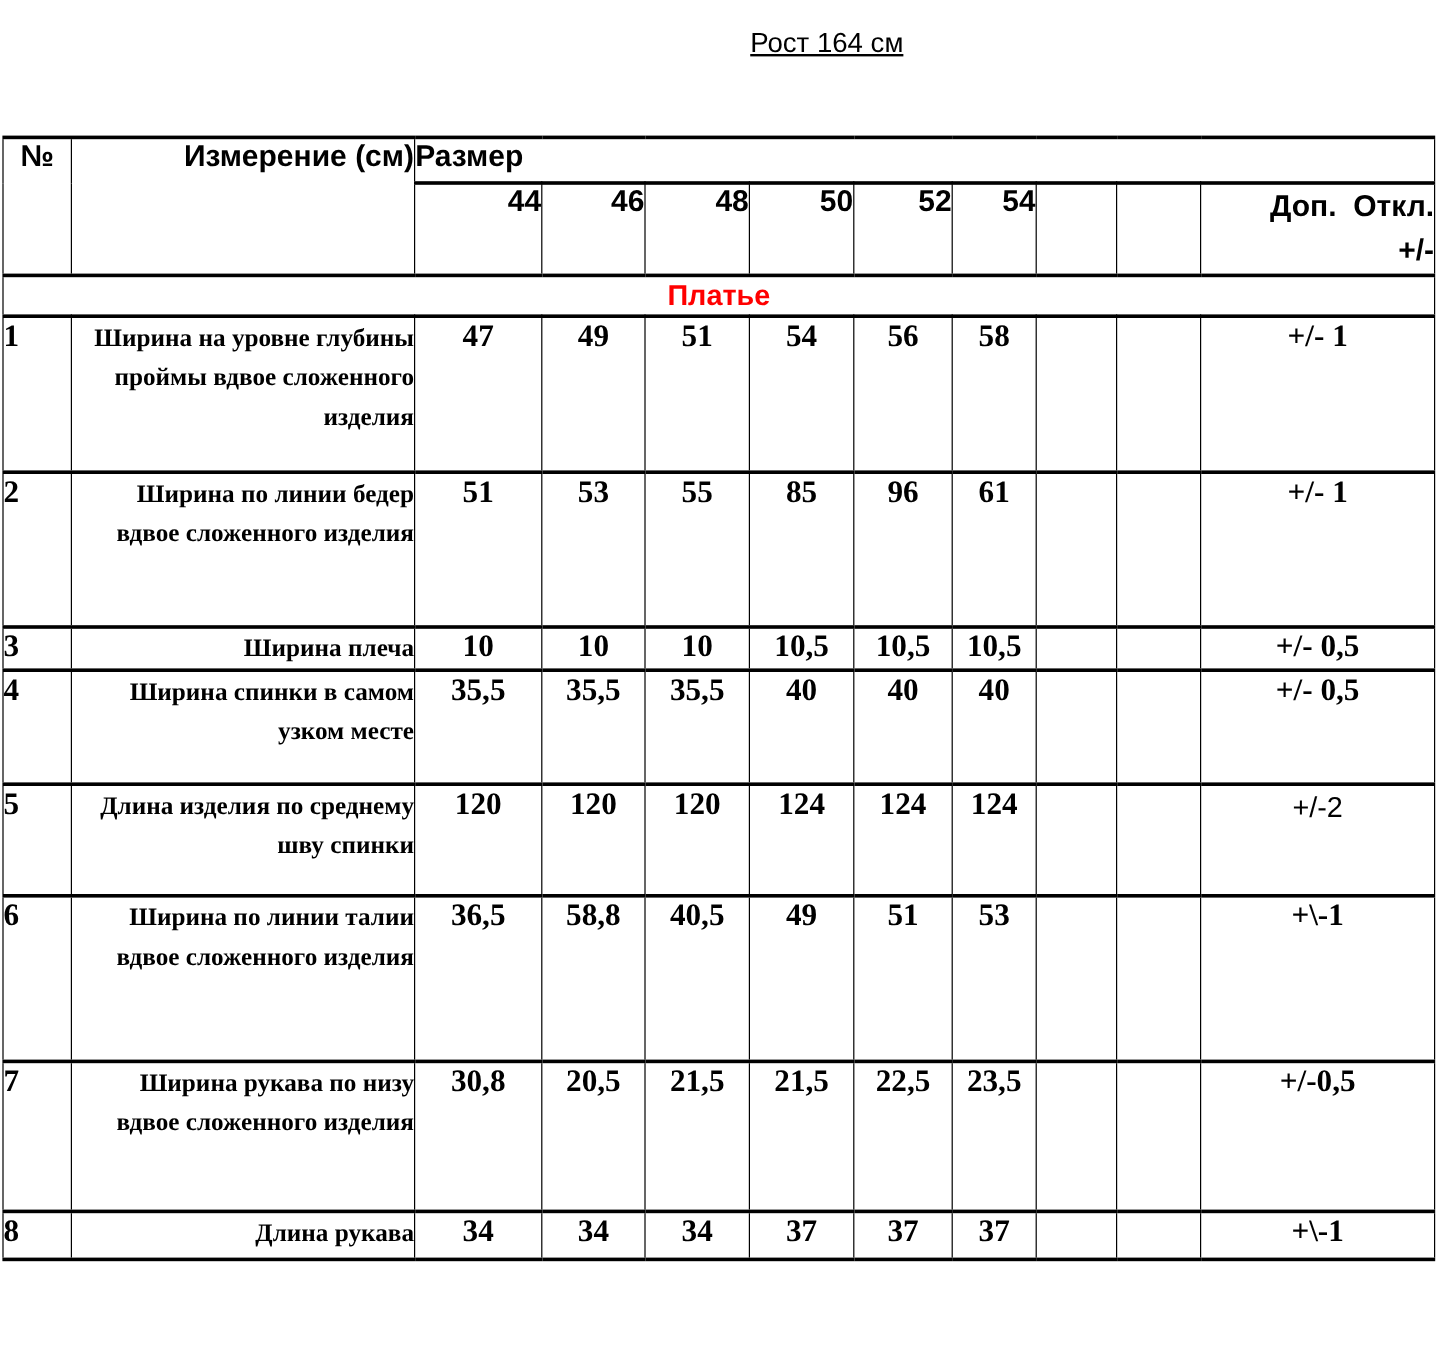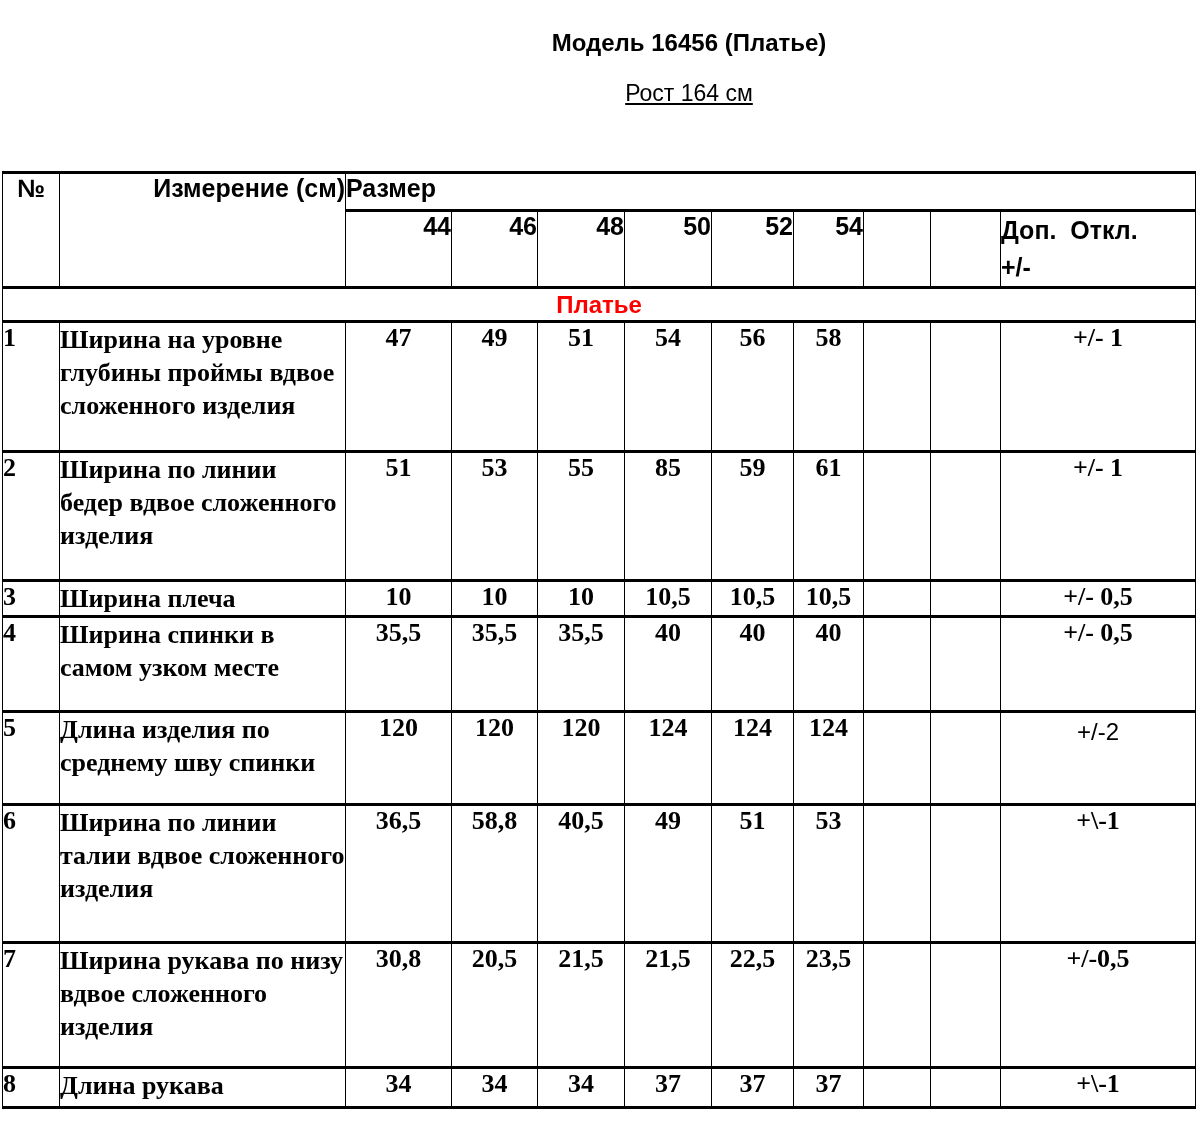--- a/index.html
+++ b/index.html
@@ -58,59 +58,58 @@
   
   .h{
     font-family:"Liberation Sans",sans-serif;
     font-weight:bold;
     font-size:25px;
   }
   .h-num{text-align:center;padding-top:5px;}
   .h-meas{text-align:right;padding:5px 0 0 20px;}
   .h-size-group{text-align:left;vertical-align:middle;padding-bottom:2px;}
   .h-size{text-align:right;padding-top:9px;}
-  .h-tol{text-align:left;padding-top:5px;line-height:37px;}
+  .h-tol{text-align:right;padding-top:5px;line-height:37px;}
   
   .section-row td{
     color:var(--accent-red);
     font-family:"Liberation Sans",sans-serif;
     font-weight:bold;
     font-size:24px;
     text-align:center;
     padding-top:1px;
     line-height:30px;
     margin-left:20px;
   }
   
   .c-num{
     font-family:"Liberation Serif",serif;
     font-weight:bold;font-size:26px;
     text-align:left;padding:2px 0 0 9px;
   }
   .c-name{
     font-family:"Liberation Serif",serif;
-    font-weight:bold;font-size:26px;line-height:33px;
-    text-align:left;padding:1px 8px 0 18px;
+    font-weight:bold;font-size:21px;line-height:33px;
+    text-align:right;padding:1px 8px 0 18px;
   }
   .c-val,.c-tol{
     font-family:"Liberation Serif",serif;
     font-weight:bold;font-size:26px;
     text-align:center;padding-top:3px;
   }
   .c-tol.tol-sans{
     font-family:"Liberation Sans",sans-serif;
     font-weight:normal;font-size:24px;
     padding-top:5px;
   }
 </style>
 </head>
 <body>
 
 <div class="doc-header">
-  <div class="doc-model">Модель 16456 (Платье)</div>
   <div class="doc-height">Рост 164 см</div>
 </div>
 
 <table class="meas-table">
   <colgroup>
     <col style="width:57px">
       <col style="width:286px">
     <col style="width:106px">
       <col style="width:86px">
       <col style="width:87px">
@@ -162,21 +161,21 @@
     <td class="c-tol">+/- 1</td>
   </tr>
 
   <tr style="height:129px">
     <td class="c-num">2</td>
     <td class="c-name">Ширина по линии бедер вдвое сложенного изделия</td>
     <td class="c-val">51</td>
     <td class="c-val">53</td>
     <td class="c-val">55</td>
     <td class="c-val">85</td>
-    <td class="c-val">59</td>
+    <td class="c-val">96</td>
     <td class="c-val">61</td>
     <td class="c-val"></td>
     <td class="c-val"></td>
     <td class="c-tol">+/- 1</td>
   </tr>
 
   <tr style="height:33px">
     <td class="c-num">3</td>
     <td class="c-name">Ширина плеча</td>
     <td class="c-val">10</td>

